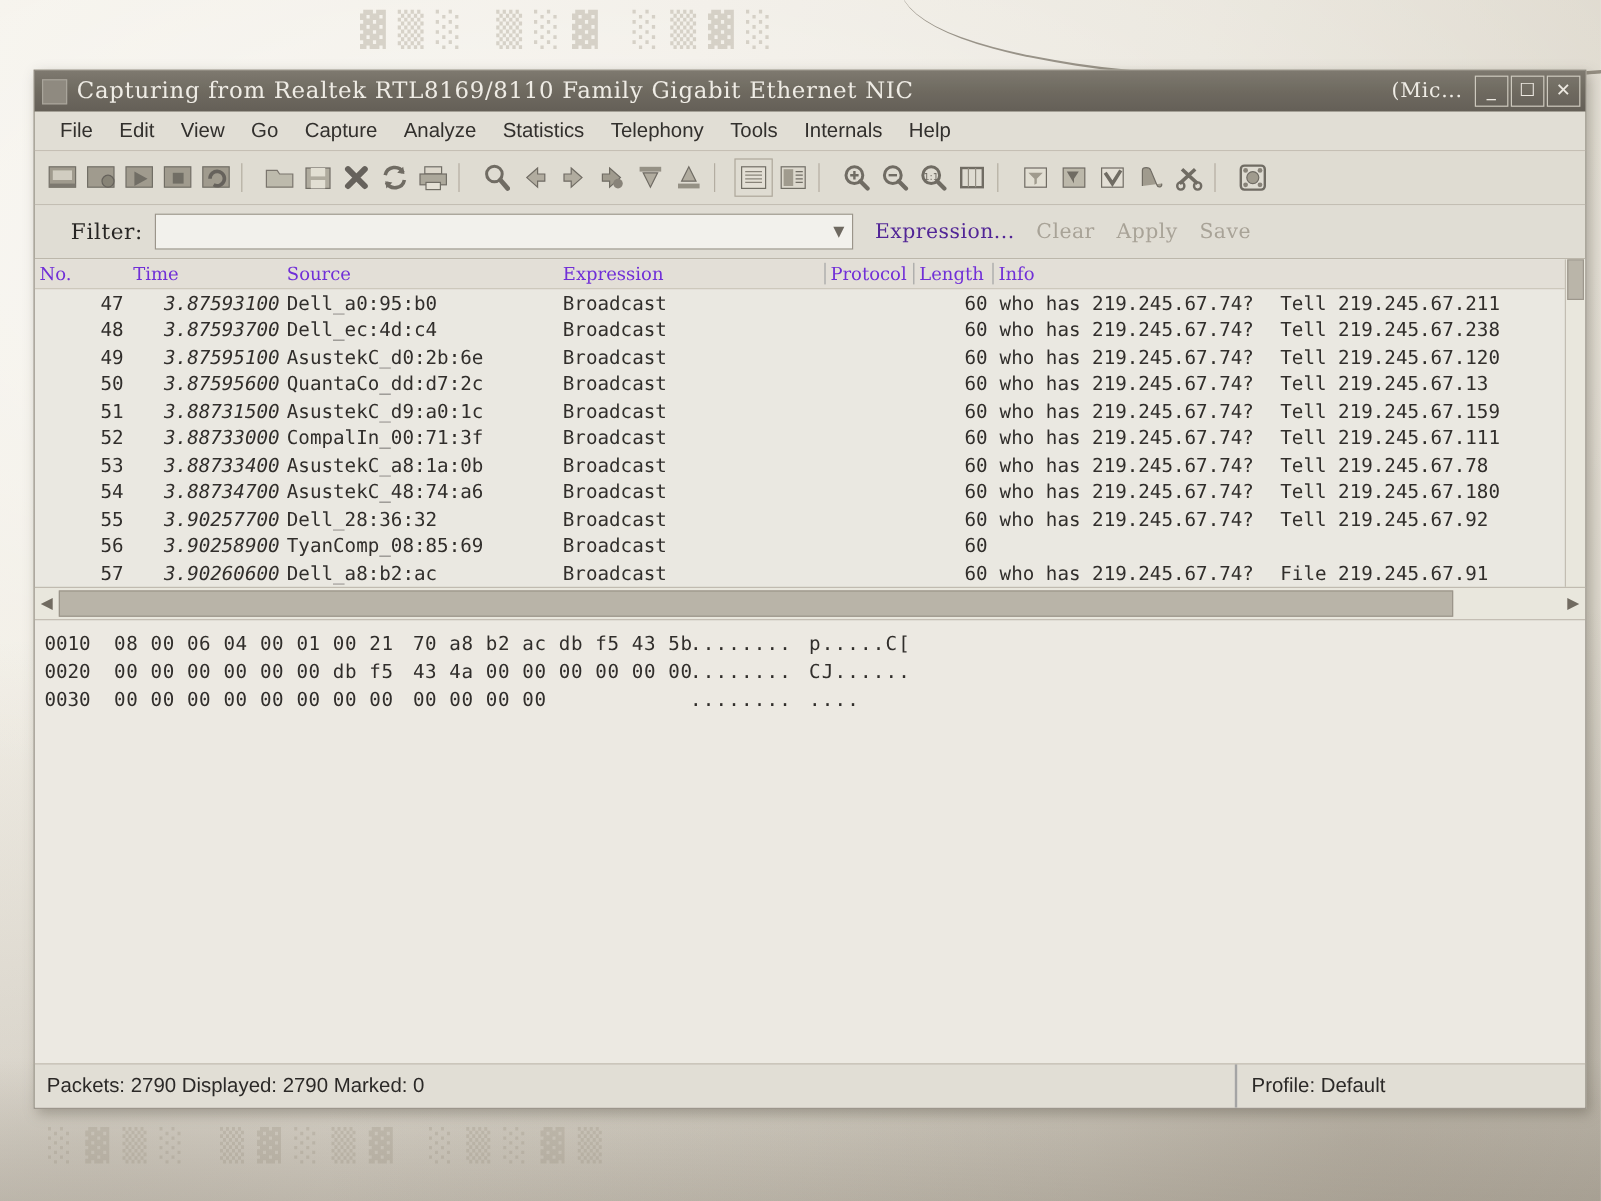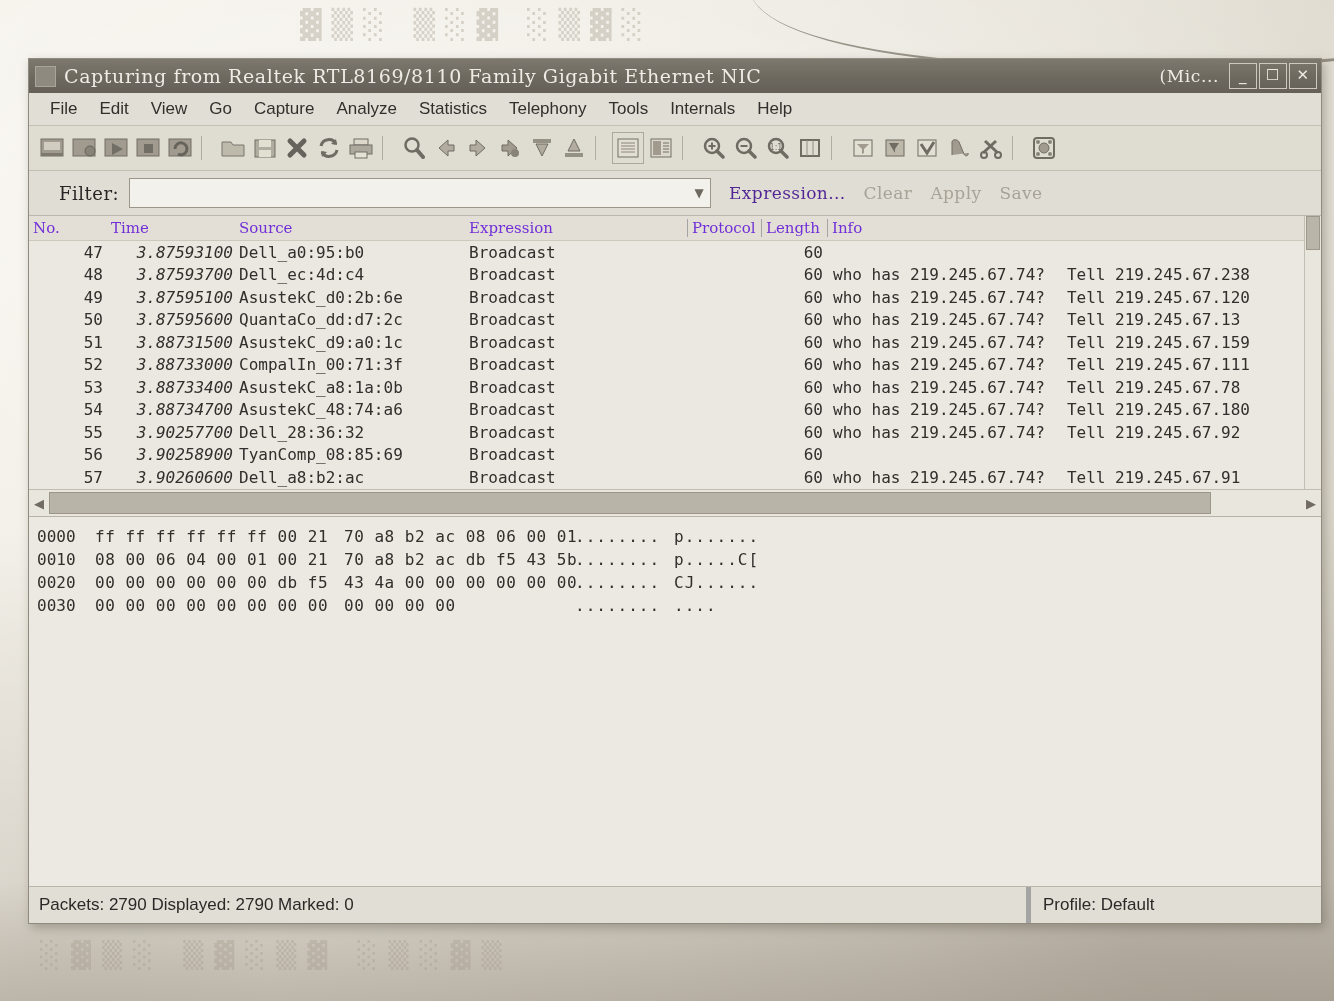--- a/index.html
+++ b/index.html
@@ -186,21 +186,21 @@
     background:#e4e0d7;border-top:1px solid #bcb6aa;
     font-family:"Liberation Sans",sans-serif;font-size:17px;color:#242220;
   }
   #sb-iface{
     width:400px;height:100%;display:flex;align-items:center;gap:8px;
     padding-left:8px;box-sizing:border-box;border-right:1px solid #bcb6aa;
   }
   #sb-led{width:17px;height:17px;border-radius:50%;border:2px solid #7d776c;background:#d9d4c9;flex:0 0 17px;}
   #sb-counts{
     flex:1 1 auto;height:100%;display:flex;align-items:center;padding-left:10px;
-    border-right:5px solid #a3a3a3;
+    border-right:2px solid #a3a3a3;
   }
   #sb-profile{width:290px;height:100%;display:flex;align-items:center;padding-left:12px;box-sizing:border-box;}
 </style>
 </head>
 <body>
 
 <div id="photo">
   <div class="page-curl"></div>
   <div class="ghost" style="left:300px;top:8px;font-size:28px;letter-spacing:10px;">▓▒░ ▒░▓ ░▒▓░</div>
   <div class="ghost" style="left:60px;top:660px;font-size:30px;letter-spacing:12px;">▓░▒░ ▒▓░▒ ░▓▒░▓ ▒░▓</div>
@@ -457,20 +457,21 @@
       <div class="ch c-info sep">Info</div>
     </div>
     <div id="rows">
         <div class="prow">
           <div class="cell no">47</div>
           <div class="cell time">3.87593100</div>
           <div class="cell src">Dell_a0:95:b0</div>
           <div class="cell dst">Broadcast</div>
           <div class="cell proto"></div>
           <div class="cell len">60</div>
+          <div class="cell info"><span>who has 219.245.67.74?</span><span class="tell">Tell 219.245.67.211</span></div>
         </div>
         <div class="prow">
           <div class="cell no">48</div>
           <div class="cell time">3.87593700</div>
           <div class="cell src">Dell_ec:4d:c4</div>
           <div class="cell dst">Broadcast</div>
           <div class="cell proto"></div>
           <div class="cell len">60</div>
           <div class="cell info"><span>who has 219.245.67.74?</span><span class="tell">Tell 219.245.67.238</span></div>
         </div>
@@ -545,21 +546,21 @@
           <div class="cell proto"></div>
           <div class="cell len">60</div>
         </div>
         <div class="prow">
           <div class="cell no">57</div>
           <div class="cell time">3.90260600</div>
           <div class="cell src">Dell_a8:b2:ac</div>
           <div class="cell dst">Broadcast</div>
           <div class="cell proto"></div>
           <div class="cell len">60</div>
-          <div class="cell info"><span>who has 219.245.67.74?</span><span class="tell">Tell 219.245.67.91</span></div>
+          <div class="cell info"><span>who has 219.245.67.74?</span><span class="tell">File 219.245.67.91</span></div>
         </div>
         <div class="prow">
           <div class="cell no">58</div>
           <div class="cell time">3.90261100</div>
           <div class="cell src">Giga-Byt_70:f1:cc</div>
           <div class="cell dst">Broadcast</div>
           <div class="cell proto"></div>
           <div class="cell len">60</div>
           <div class="cell info"><span>who has 219.245.67.74?</span><span class="tell">Tell 219.245.67.202</span></div>
         </div>
@@ -572,25 +573,20 @@
     <div id="hscroll">
       <div class="arrow">◀</div>
       <div id="hthumb"></div>
       <div class="arrow" style="margin-left:auto">▶</div>
     </div>
   </div>
 
   <div id="hexpane">
     <div id="hexrows">
         <div class="hexrow">
-          <div class="hx-off">0000</div>
-          <div class="hx-b"><span class="grp">ff ff ff ff ff ff 00 21</span><span>70 a8 b2 ac 08 06 00 01</span></div>
-          <div class="hx-asc"><span class="grp">........</span><span>p.......</span></div>
-        </div>
-        <div class="hexrow">
           <div class="hx-off">0010</div>
           <div class="hx-b"><span class="grp">08 00 06 04 00 01 00 21</span><span>70 a8 b2 ac db f5 43 5b</span></div>
           <div class="hx-asc"><span class="grp">........</span><span>p.....C[</span></div>
         </div>
         <div class="hexrow">
           <div class="hx-off">0020</div>
           <div class="hx-b"><span class="grp">00 00 00 00 00 00 db f5</span><span>43 4a 00 00 00 00 00 00</span></div>
           <div class="hx-asc"><span class="grp">........</span><span>CJ......</span></div>
         </div>
         <div class="hexrow">

